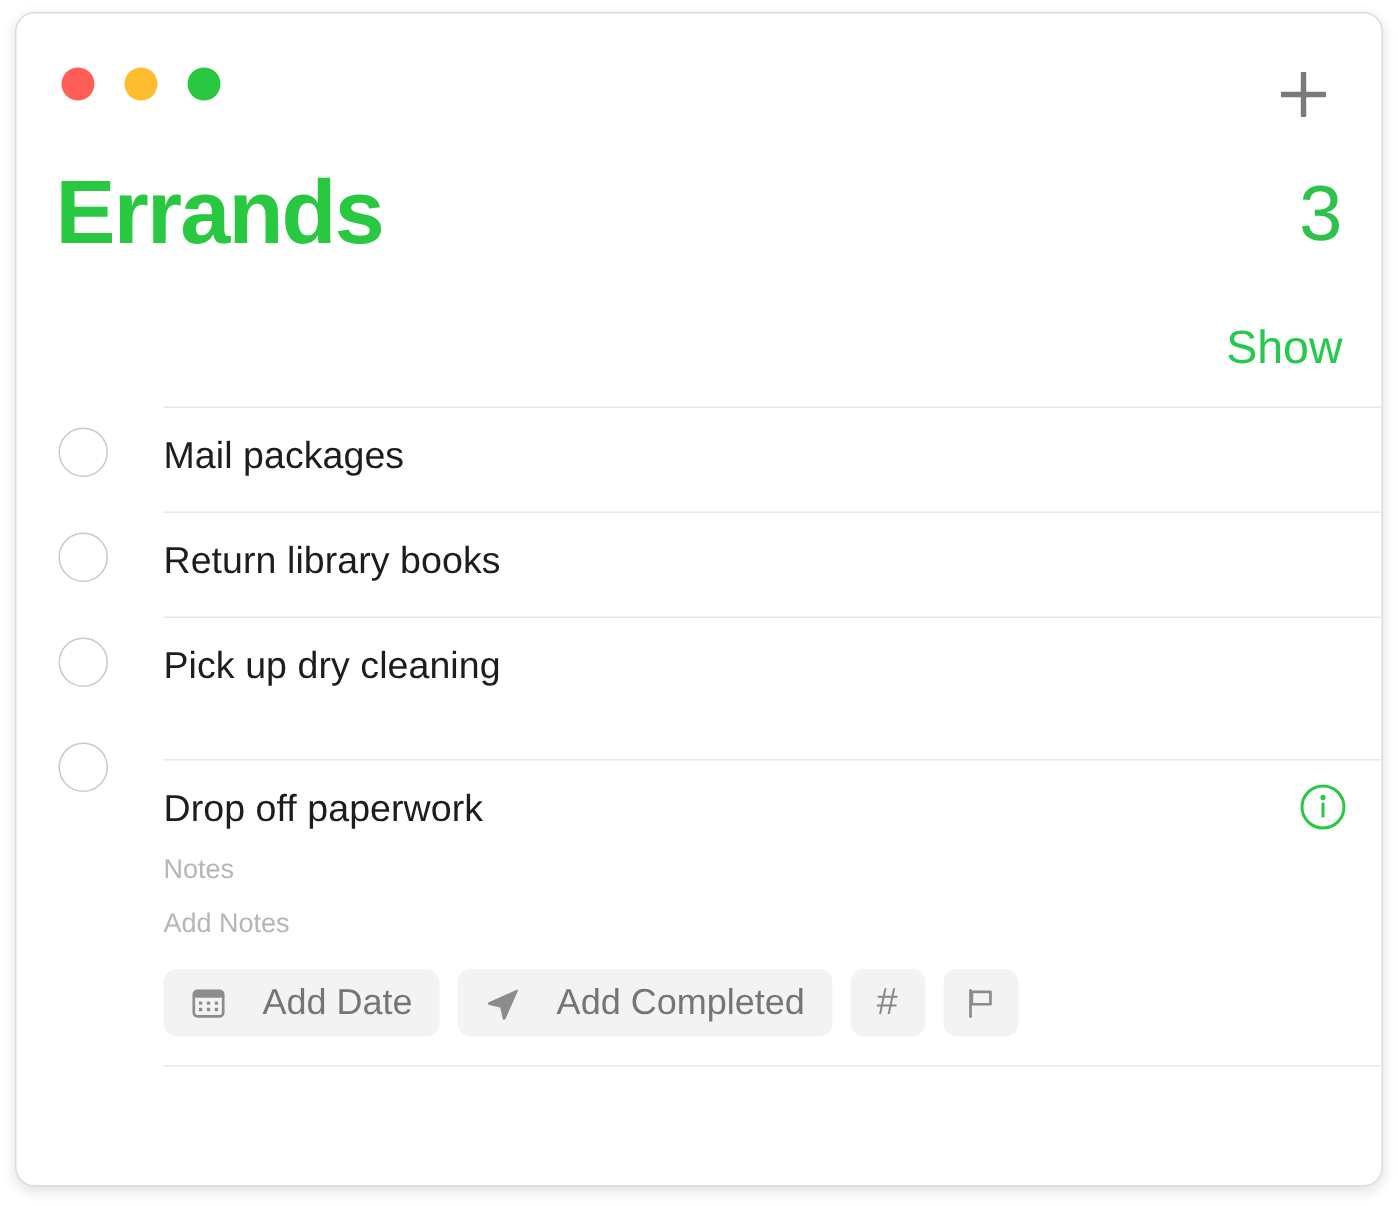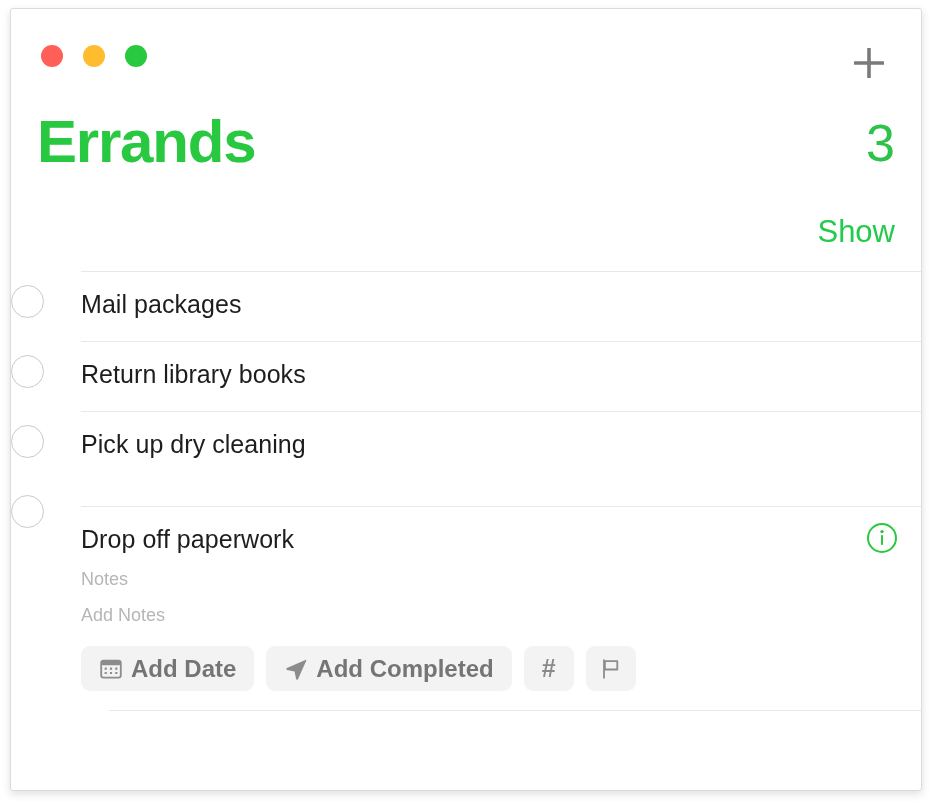--- a/index.html
+++ b/index.html
@@ -23,21 +23,21 @@
 
   
   .window {
     position: absolute;
     left: 10px;
     top: 8px;
     width: 912px;
     height: 783px;
     background: #ffffff;
     border: 1px solid #dcdcdc;
-    border-radius: 3px;
+    border-radius: 13px;
     box-shadow: 0 3px 9px rgba(0,0,0,0.13);
     overflow: hidden;
   }
 
   
   .titlebar {
     position: relative;
     height: 86px;
   }
 
@@ -136,20 +136,21 @@
 
   
   .task-list {
     position: relative;
     margin-top: 6px;
   }
   .task-row {
     position: relative;
     display: flex;
     align-items: flex-start;
+    padding-left: 28px;
     min-height: 70px;
   }
   .checkbox {
     flex: 0 0 auto;
     width: 33px;
     height: 33px;
     border-radius: 50%;
     border: 1.6px solid #c9c9c9;
     background: #ffffff;
     margin-top: 14px;
@@ -195,32 +196,31 @@
   .action-row {
     display: flex;
     align-items: center;
     gap: 12px;
     margin-top: 22px;
     padding-bottom: 19px;
   }
   .chip {
     display: inline-flex;
     align-items: center;
-    gap: 8px;
+    gap: 24px;
     height: 45px;
     padding: 0 18px;
     background: #f3f3f3;
     border: none;
     border-radius: 9px;
     font-size: 24px;
     color: #757575;
     font-family: "Liberation Sans", sans-serif;
     cursor: pointer;
     white-space: nowrap;
-    font-weight: bold;
   }
   .chip-icon-only {
     width: 50px;
     padding: 0;
     justify-content: center;
   }
   .chip svg { display: block; }
   .chip-hash {
     font-size: 25px;
     color: #8a8a8a;

